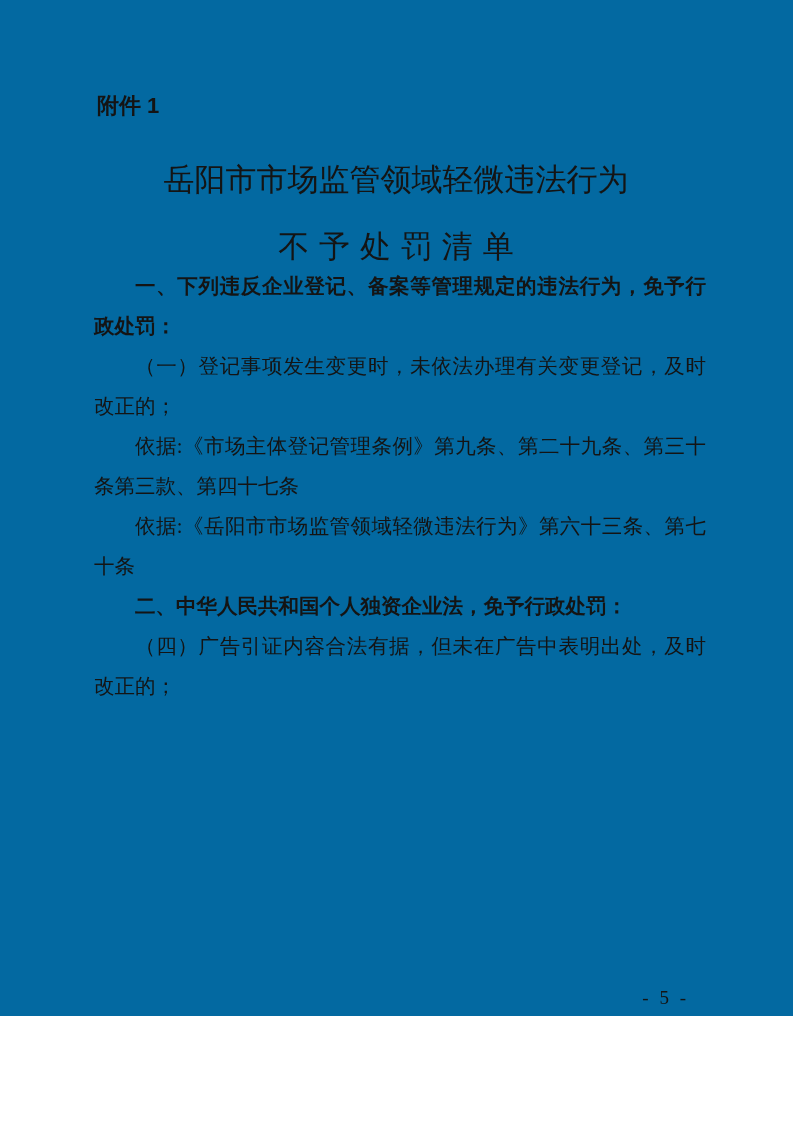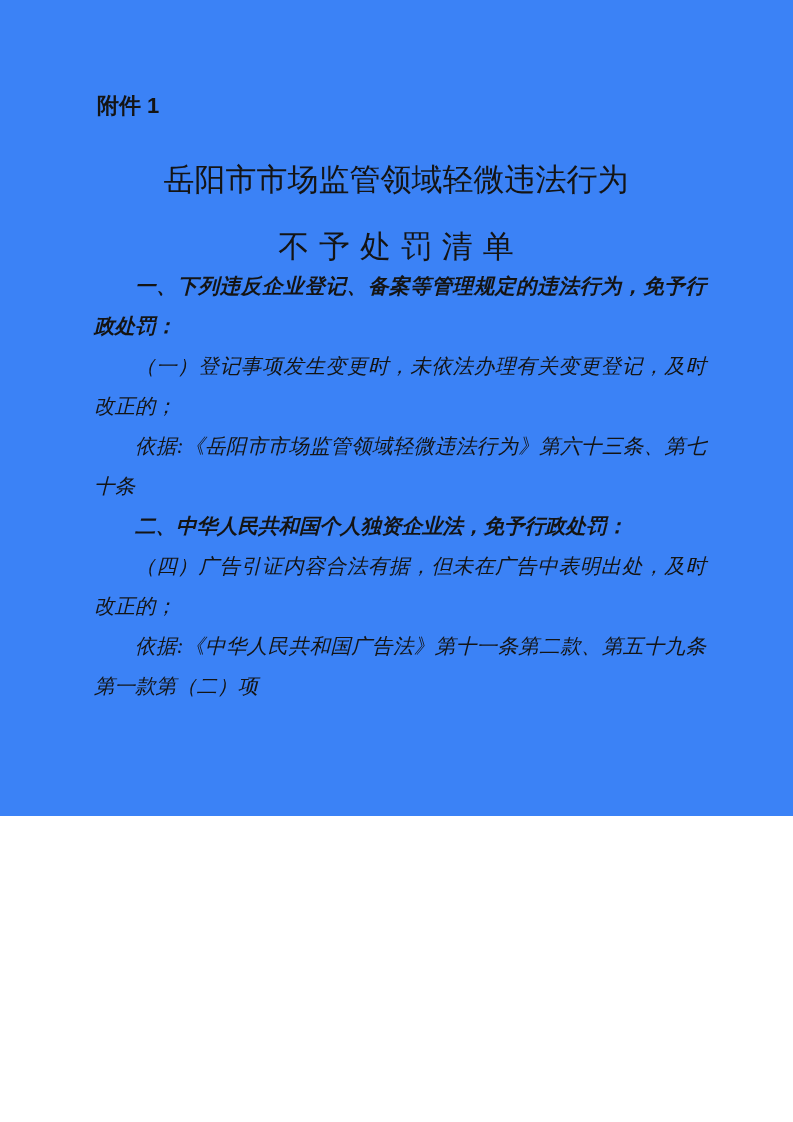--- a/index.html
+++ b/index.html
@@ -3,22 +3,22 @@
 <meta charset="utf-8">
 <style>
   html, body {
     margin: 0;
     padding: 0;
     background: #ffffff;
   }
   .page {
     position: relative;
     width: 793px;
-    height: 816px;
-    background: #3b82f6;
+    height: 1016px;
+    background: #0369a1;
     color: #141414;
     font-family: "Liberation Serif", "DejaVu Serif", serif;
     overflow: hidden;
   }
   .attachment-label {
     position: absolute;
     left: 97px;
     top: 92px;
     font-family: "Liberation Sans", "DejaVu Sans", sans-serif;
     font-weight: bold;
@@ -46,21 +46,20 @@
     margin-top: 22px;
   }
   .doc-body {
     position: absolute;
     left: 94px;
     top: 266px;
     width: 612px;
     font-size: 20.5px;
     line-height: 40px;
     text-align: justify;
-    font-style: italic;
   }
   .doc-body p {
     margin: 0;
     padding: 0;
     text-indent: 2em;
   }
   .doc-body p.section {
     font-family: "Liberation Sans", "DejaVu Sans", sans-serif;
     font-weight: bold;
   }
@@ -88,21 +87,21 @@
   <div class="attachment-label">附件 1</div>
 
   <div class="doc-title">
     <span class="title-line title-line-1">岳阳市市场监管领域轻微违法行为</span>
     <span class="title-line title-line-2">不予处罚清单</span>
   </div>
 
   <div class="doc-body">
     <p class="section">一、下列违反企业登记、备案等管理规定的违法行为，免予行政处罚：</p>
     <p class="item">（一）登记事项发生变更时，未依法办理有关变更登记，及时改正的；</p>
+    <p class="basis">依据:《市场主体登记管理条例》第九条、第二十九条、第三十条第三款、第四十七条</p>
     <p class="basis">依据:《岳阳市市场监管领域轻微违法行为》第六十三条、第七十条</p>
     <p class="section">二、中华人民共和国个人独资企业法，免予行政处罚：</p>
     <p class="item">（四）广告引证内容合法有据，但未在广告中表明出处，及时改正的；</p>
-    <p class="basis">依据:《中华人民共和国广告法》第十一条第二款、第五十九条第一款第（二）项</p>
   </div>
 
   <div class="page-number">- 5 -</div>
 
 </div>
 
 </body></html>

